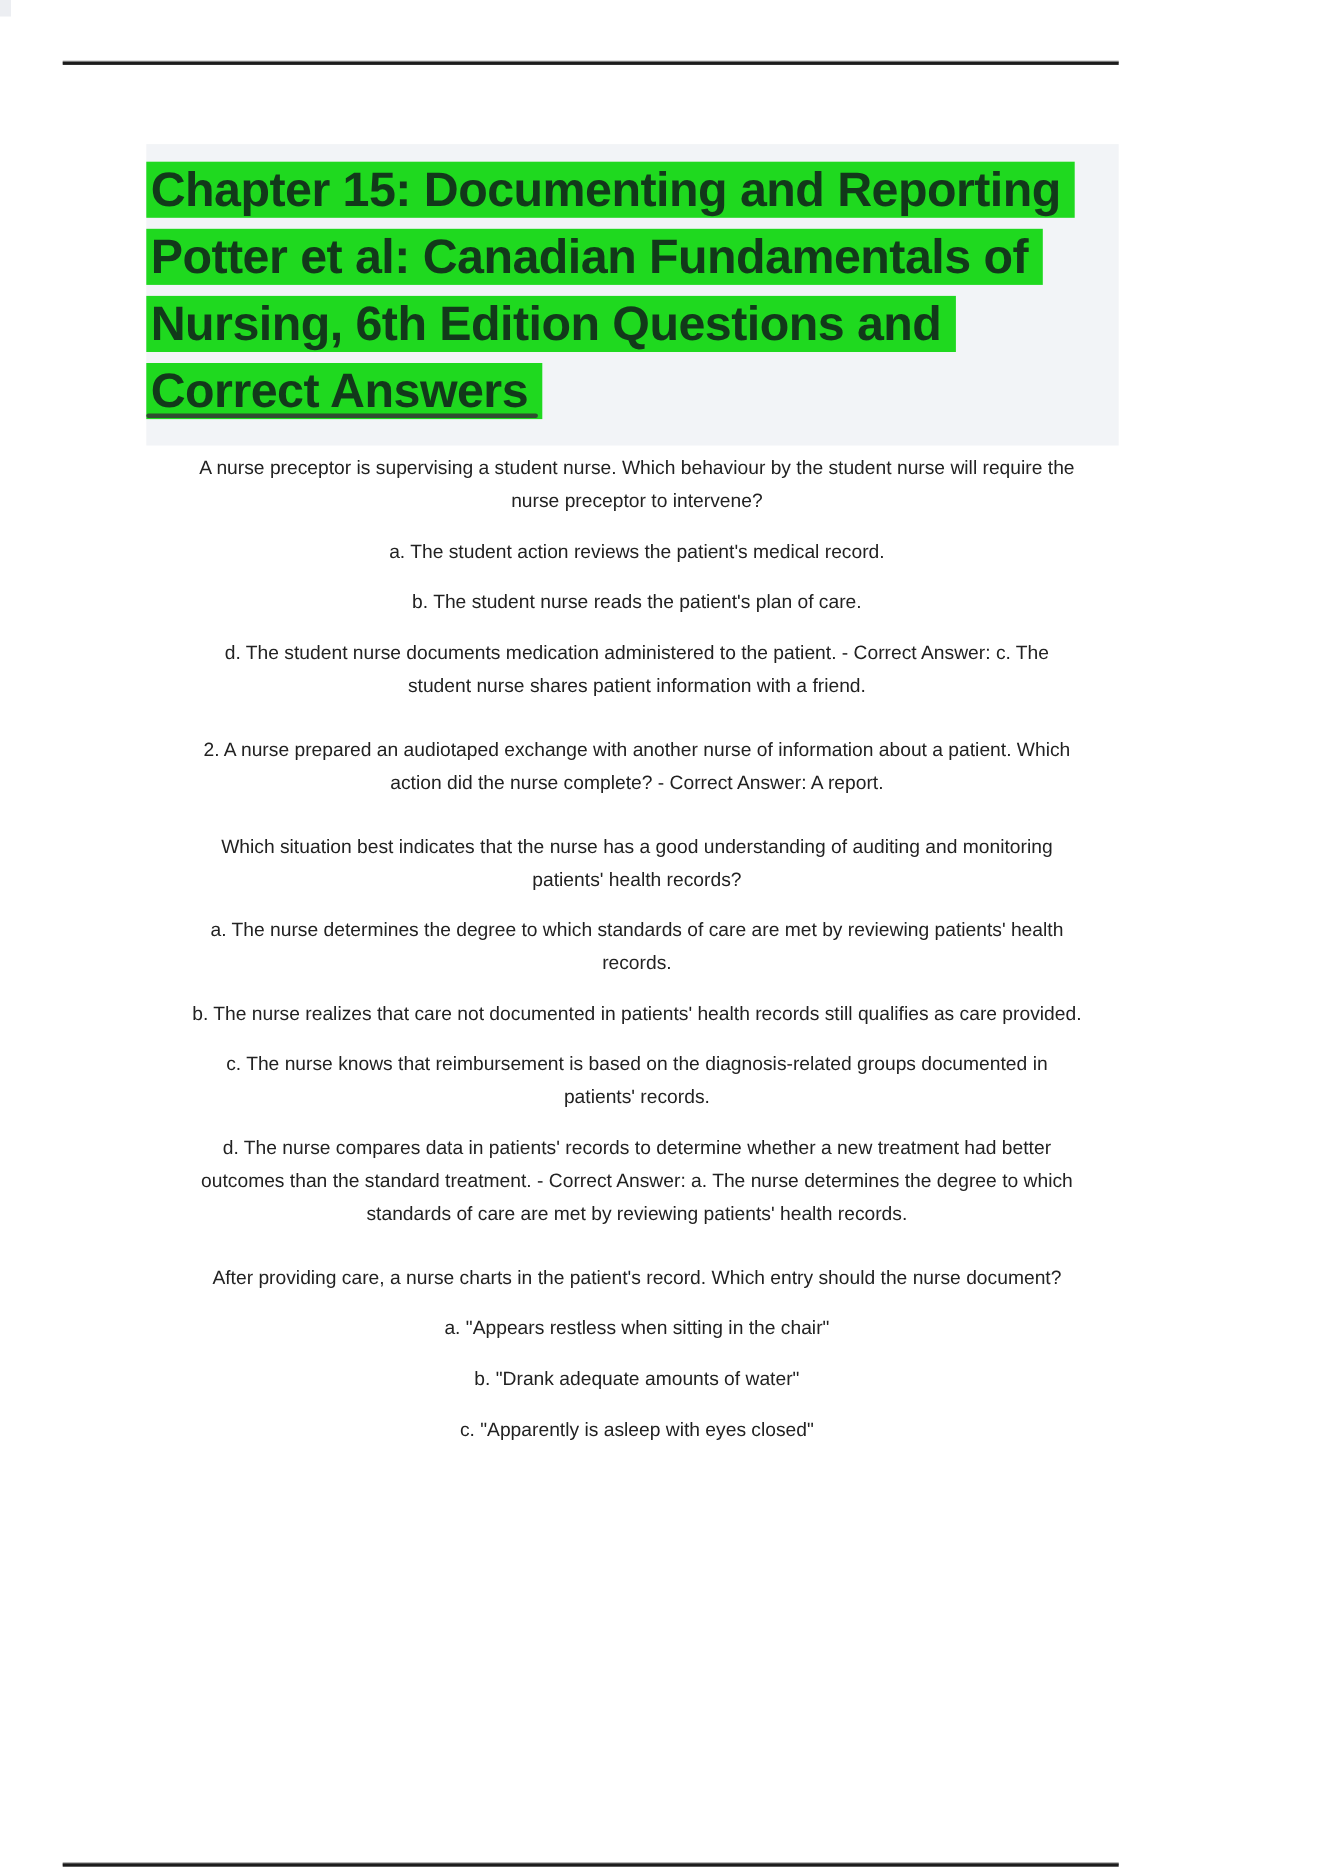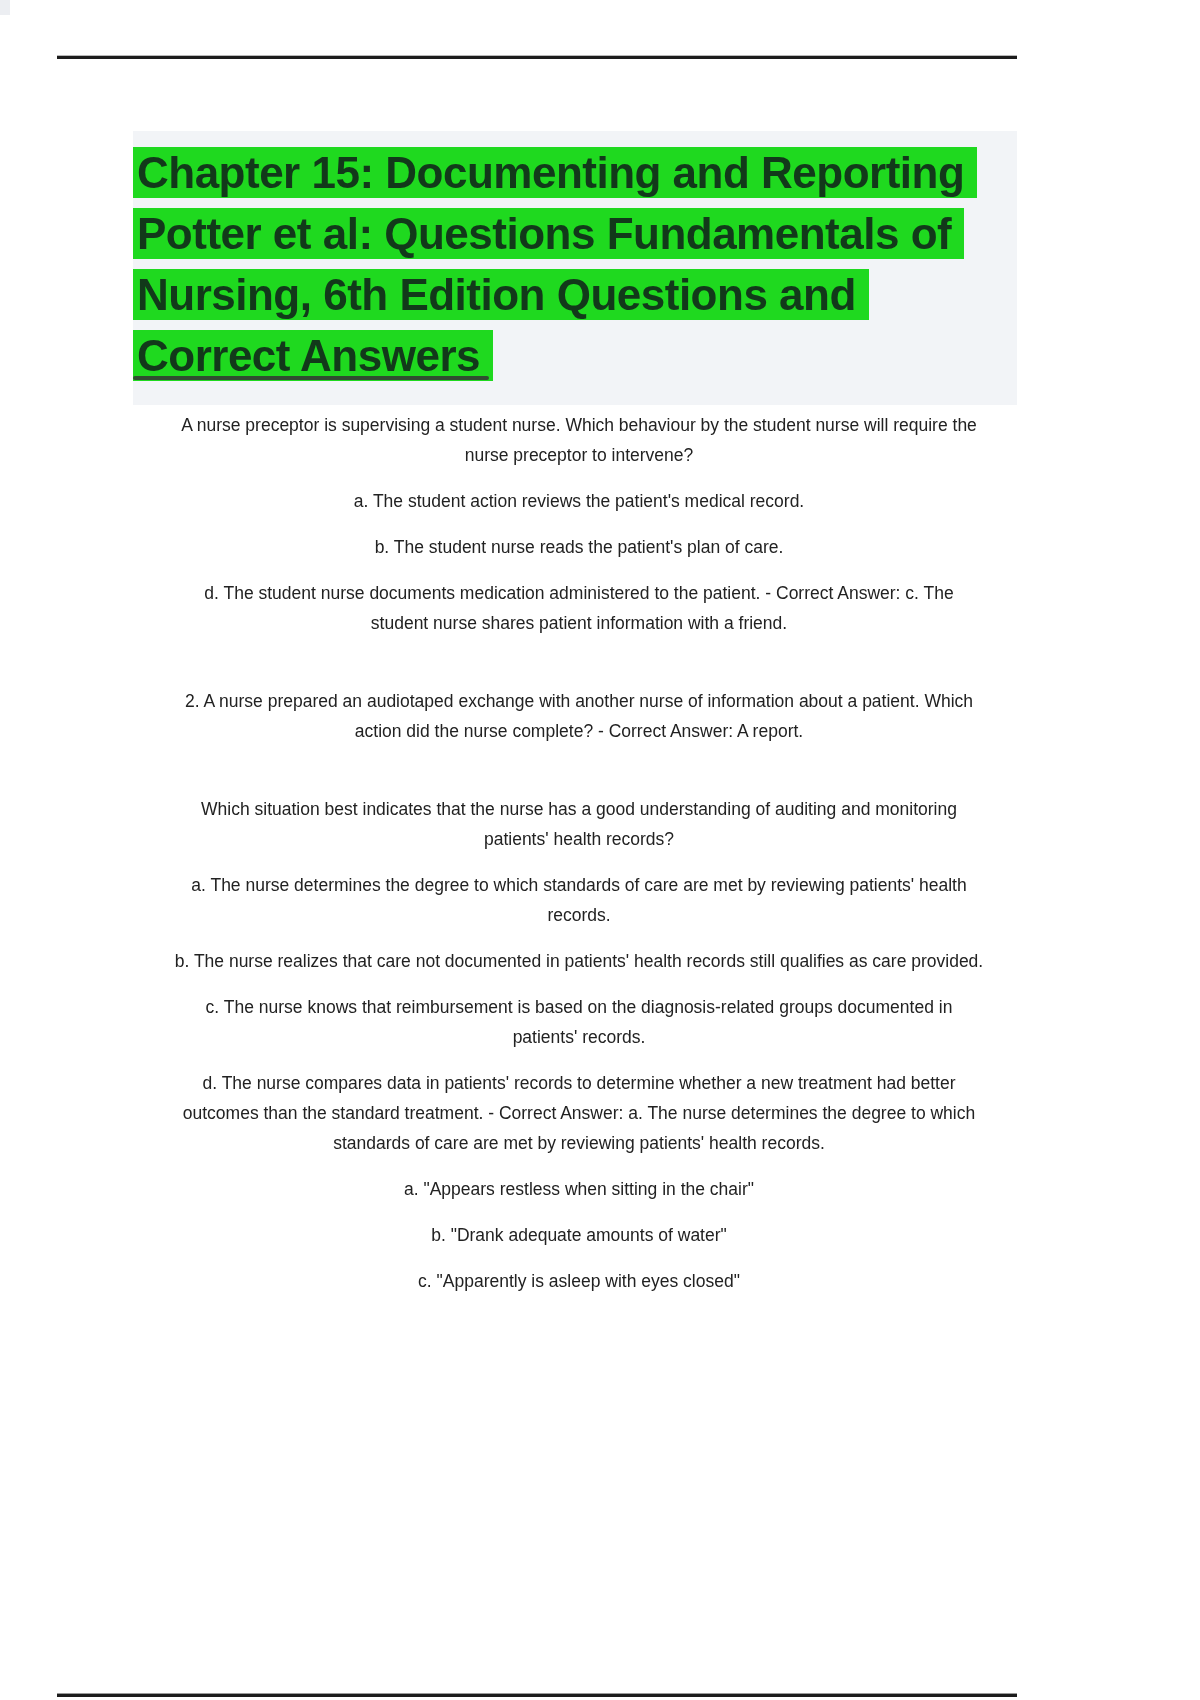--- a/index.html
+++ b/index.html
@@ -53,34 +53,34 @@
     position:absolute;left:133px;top:410px;width:892px;
     color:var(--body_ink);
     font-size:17.5px;
     line-height:30px;
     text-align:center;
   }
   .content p{
     margin:0 0 16px 0;
     white-space:pre-line;
   }
-  .content p.group-gap{margin-top:48px;}
+  .content p.group-gap{margin-top:28px;}
 </style>
 </head>
 <body>
 
 <div class="page">
 
   <div class="corner-artifact"></div>
 
   <div class="rule rule-top"></div>
 
   <div class="title-block">
     <div class="title-line"><span class="hl">Chapter 15: Documenting and Reporting</span></div>
-    <div class="title-line"><span class="hl">Potter et al: Questions Fundamentals of</span></div>
+    <div class="title-line"><span class="hl">Potter et al: Canadian Fundamentals of</span></div>
     <div class="title-line"><span class="hl">Nursing, 6th Edition Questions and</span></div>
     <div class="title-line"><span class="hl">Correct Answers</span></div>
   </div>
 
   <div class="title-underline-artifact"></div>
 
   <div class="content">
     <p>A nurse preceptor is supervising a student nurse. Which behaviour by the student nurse will require the
 nurse preceptor to intervene?</p>
     <p>a. The student action reviews the patient's medical record.</p>
@@ -92,20 +92,21 @@
     <p class="group-gap">Which situation best indicates that the nurse has a good understanding of auditing and monitoring
 patients' health records?</p>
     <p>a. The nurse determines the degree to which standards of care are met by reviewing patients' health
 records.</p>
     <p>b. The nurse realizes that care not documented in patients' health records still qualifies as care provided.</p>
     <p>c. The nurse knows that reimbursement is based on the diagnosis-related groups documented in
 patients' records.</p>
     <p>d. The nurse compares data in patients' records to determine whether a new treatment had better
 outcomes than the standard treatment. - Correct Answer: a. The nurse determines the degree to which
 standards of care are met by reviewing patients' health records.</p>
+    <p class="group-gap">After providing care, a nurse charts in the patient's record. Which entry should the nurse document?</p>
     <p>a. "Appears restless when sitting in the chair"</p>
     <p>b. "Drank adequate amounts of water"</p>
     <p>c. "Apparently is asleep with eyes closed"</p>
   </div>
 
   <div class="rule rule-bottom"></div>
 
 </div>
 
 </body></html>

